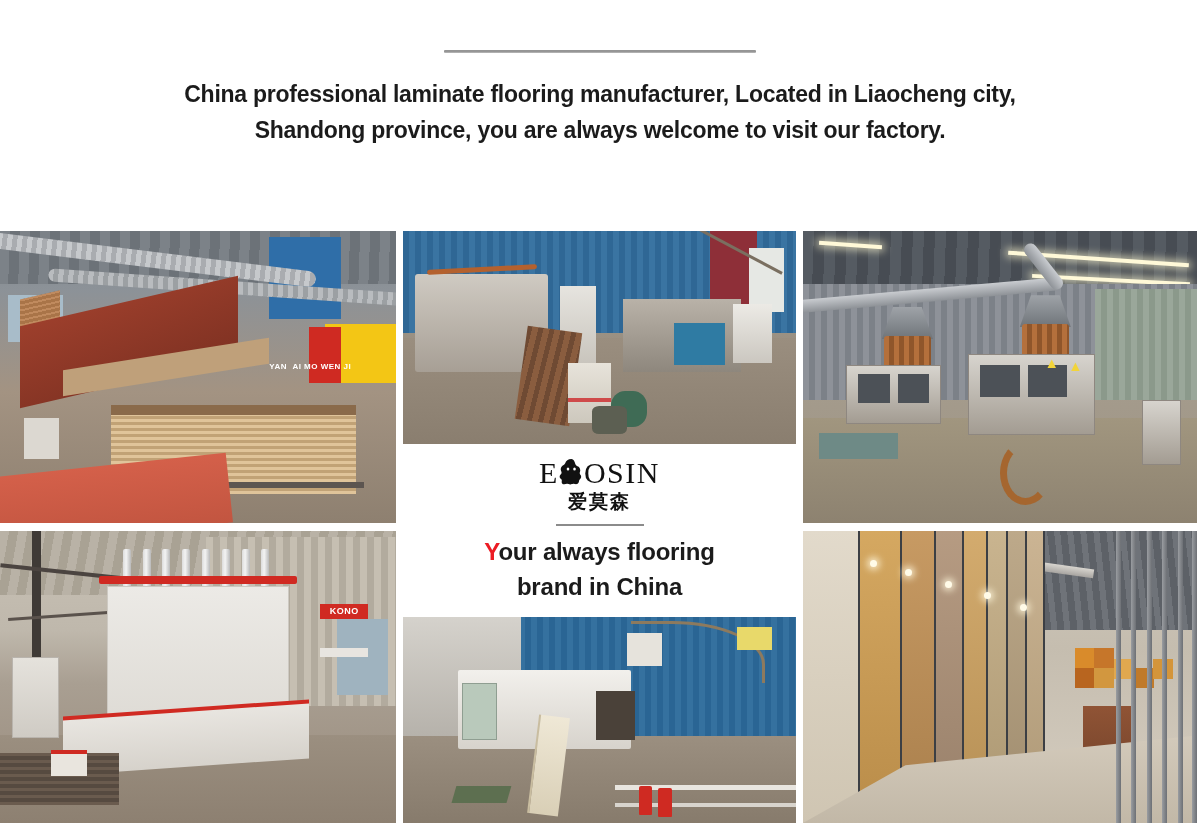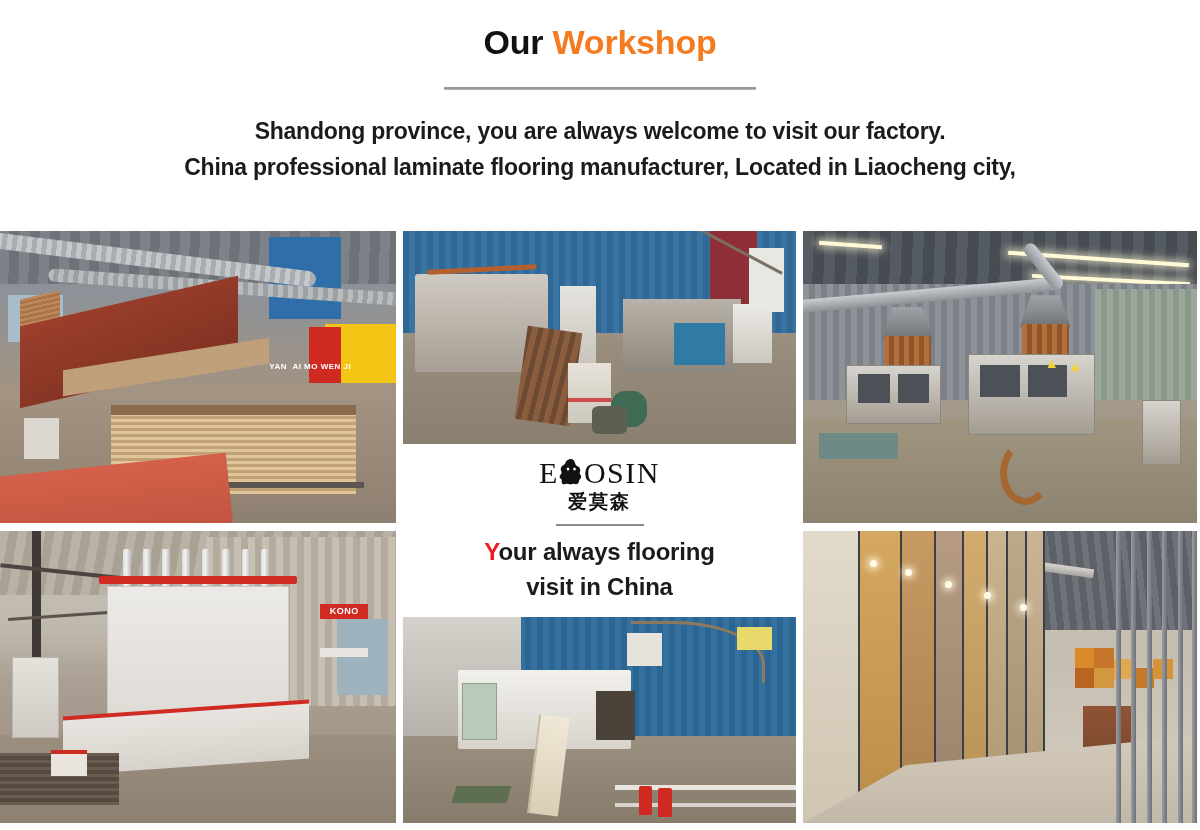--- a/index.html
+++ b/index.html
@@ -289,27 +289,24 @@
   .p6 .barWrap{ position:absolute; right:0; top:0; width:22%; height:100%; }
   .p6 .bar{ position:absolute; top:0; width:5px; height:100%;
     background:linear-gradient(90deg,#9a9da1,#6d7075); }
   .p6 .chair{ position:absolute; right:16%; bottom:18%; width:13%; height:22%;
     background:linear-gradient(180deg,#8b4a2a,#6f3a20); opacity:.92; }
 </style>
 </head>
 <body>
 
 <div class="header">
-  <h1 class="page-title">
-    <span>Our </span><span class="accent">Workshop</span>
-  </h1>
   <div class="title-rule"></div>
   <div class="subtitle">
+    <span class="line">China professional laminate flooring manufacturer, Located in Liaocheng city,</span>
     <span class="line">Shandong province, you are always welcome to visit our factory.</span>
-    <span class="line">China professional laminate flooring manufacturer, Located in Liaocheng city,</span>
   </div>
 </div>
 
 <div class="gallery">
 
   <div class="col col-left">
 
     <div class="photo p4">
       <div class="roof"></div>
       <div class="bluewall"></div>
@@ -386,21 +383,21 @@
           <path fill="#111111" d="M27 2c-7 0-11 3.4-12.6 8.4-.9 2.8-3.4 3.2-5.6 5C6.2 17.6 5 21 5.6 24.2c.4 2.2 1.8 3.6 1.5 5.6-.3 2.2-2.4 3.2-3.3 5.2-1 2.2-.3 4.6 1.2 6.1 1.3 1.3 2.4 1.7 2.6 3.4.2 1.5-.5 2.8-.2 4.3.4 2 2 3.4 4 3.8 2.6.5 4.3-.8 6.6-1 2.4-.2 3.9 1 6.2 1.2 2.5.2 4-1 6.3-1.2 2.6-.3 4.6 1.1 7.2.5 2.4-.6 4-2.6 4.2-5 .2-2 .6-3.3 2-4.7 1.9-1.8 2.8-4 2.2-6.4-.5-2-2.2-3.1-2.6-5-.4-2.1.9-3.7 1-5.8.2-3.2-1.4-6.2-4-8.1-2.2-1.6-4.7-2-5.7-4.8C33.4 6.6 31 2 27 2z"></path>
           <ellipse cx="20" cy="22" rx="2.6" ry="3" fill="#ffffff"></ellipse>
           <ellipse cx="33" cy="22" rx="2.6" ry="3" fill="#ffffff"></ellipse>
         </svg>
         <span class="logo-letter">OSIN</span>
       </div>
       <div class="logo-cn">爱莫森</div>
       <div class="brand-rule"></div>
       <div class="tagline">
         <span class="red">Y</span><span>our always flooring</span>
-        <span class="l2">visit in China</span>
+        <span class="l2">brand in China</span>
       </div>
     </div>
 
     <div class="photo p5">
       <div class="bluewall"></div>
       <div class="greywall"></div>
       <div class="hose"></div>
       <div class="ybox"></div>
       <div class="wbox"></div>
       <div class="floor"></div>

